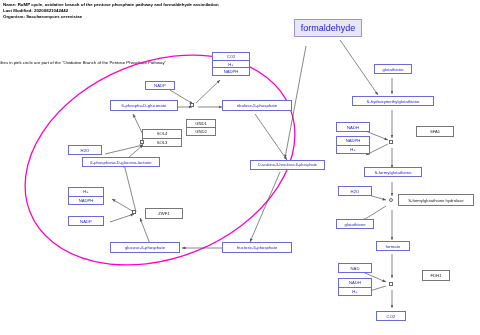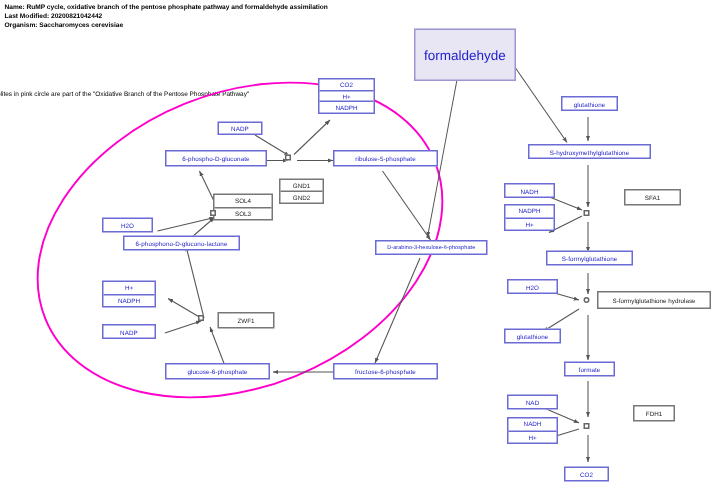--- a/index.html
+++ b/index.html
@@ -120,21 +120,21 @@
       <path d="M358,192 L386,200"></path>
       <path d="M386,206 L362,221"></path>
       <path d="M392,210 L392,240"></path>
       <path d="M392,254 L392,278"></path>
       <path d="M358,270 L386,282"></path>
       <path d="M386,286 L363,293"></path>
       <path d="M392,290 L392,308"></path>
     </g>
   </svg>
 
-  <div class="title-box" style="left:276px;top:19px;width:68px;height:35px;">formaldehyde</div>
+  <div class="title-box" style="left:294px;top:19px;width:68px;height:18px;">formaldehyde</div>
 
   <div class="stack" style="left:212px;top:52px;width:38px;height:24px;">
     <div>CO2</div>
     <div>H+</div>
     <div>NADPH</div>
   </div>
 
   <div class="node" style="left:145px;top:81px;width:30px;height:9px;">NADP</div>
 
   <div class="node" style="left:110px;top:100px;width:68px;height:11px;">6-phospho-D-gluconate</div>

